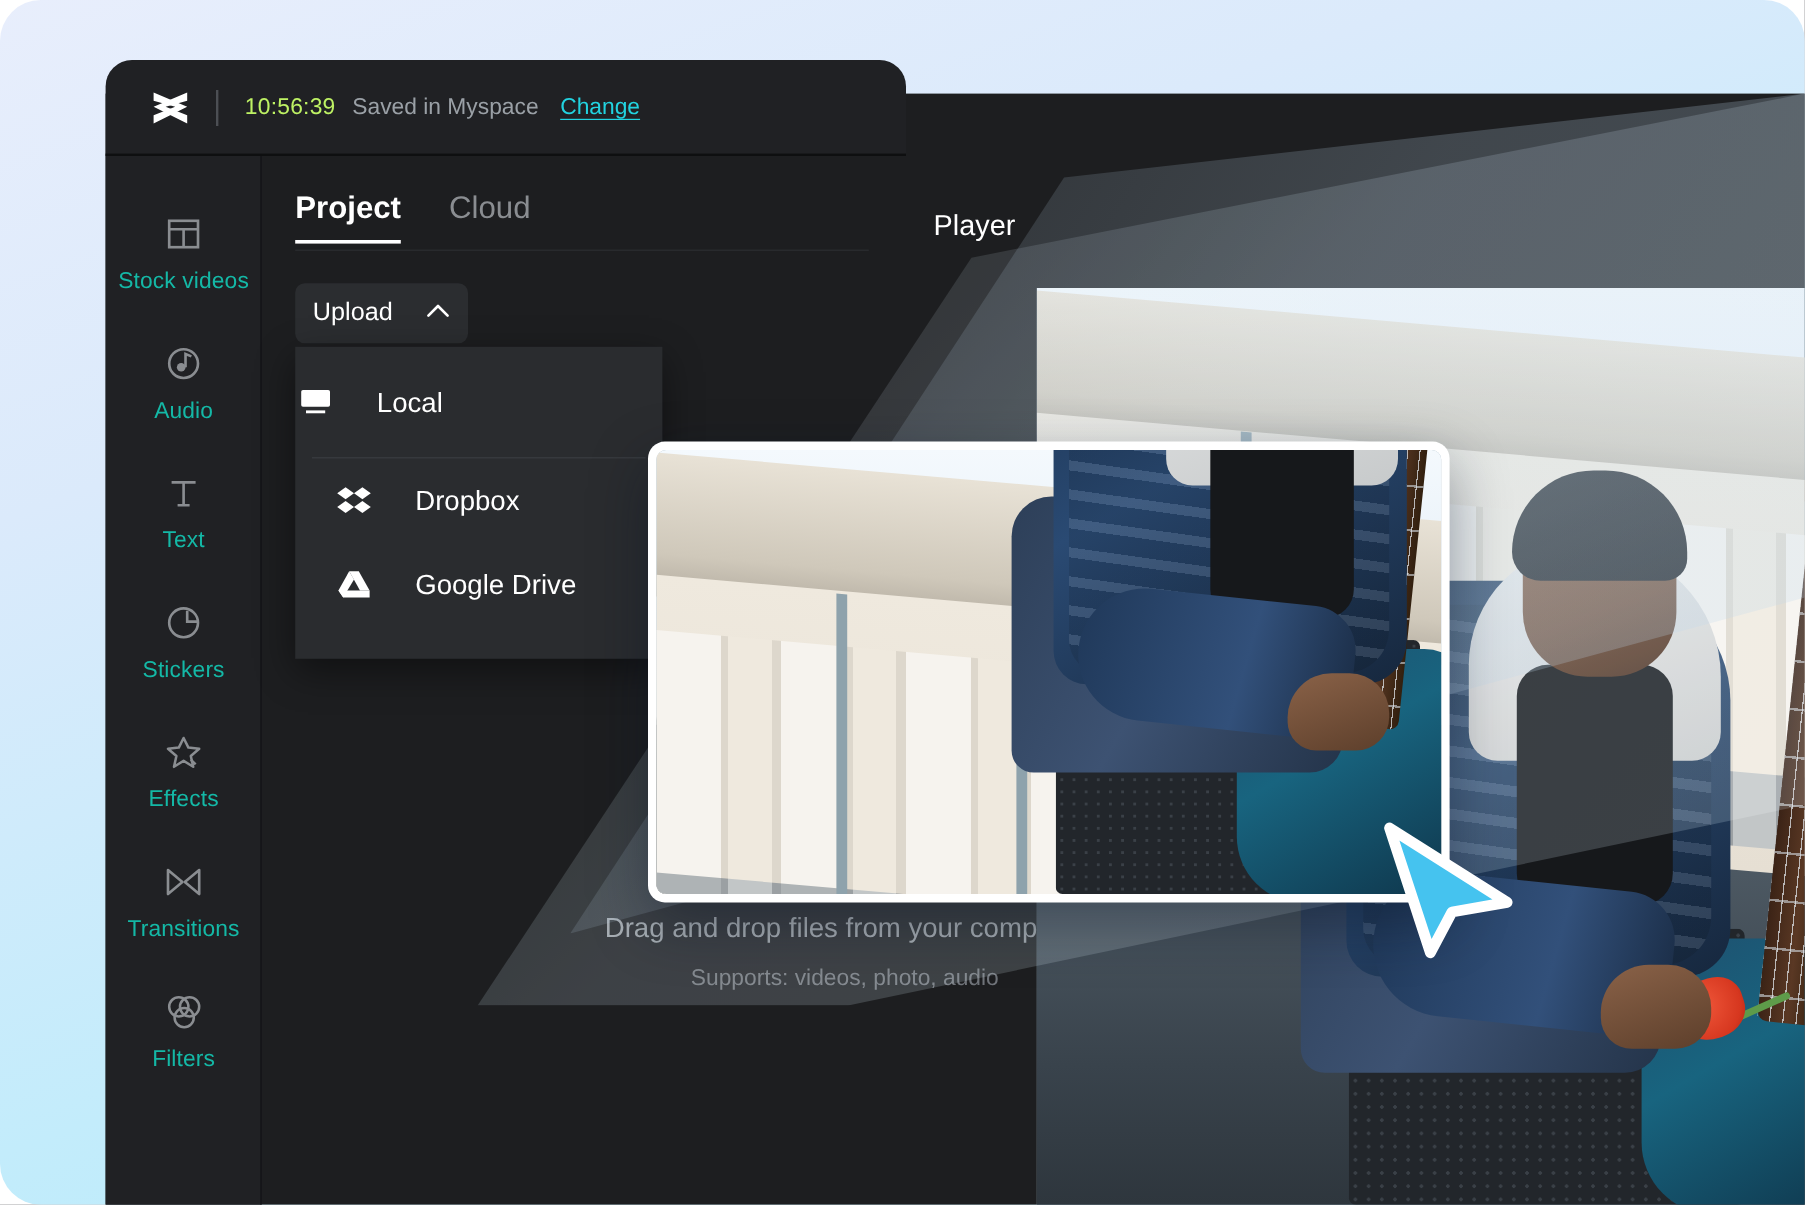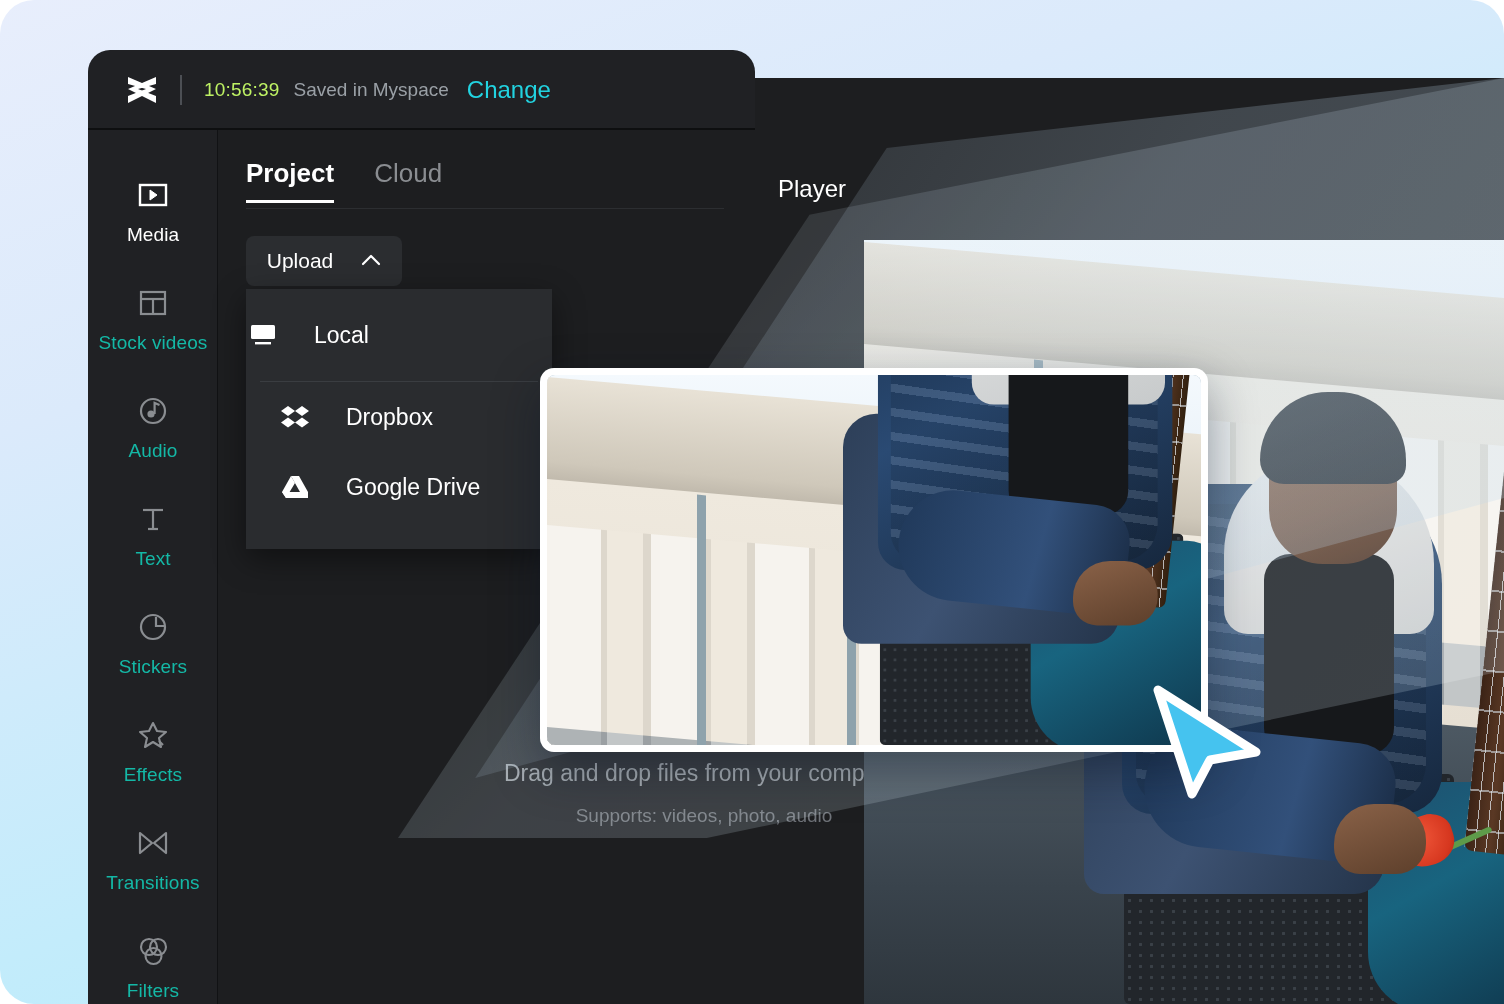--- a/index.html
+++ b/index.html
@@ -17,21 +17,21 @@
   .header{
     position:absolute; left:88px; top:50px; width:667px; height:80px;
     background:#202124; border-top-left-radius:22px; border-top-right-radius:22px;
     display:flex; align-items:center; padding-left:32px; z-index:6;
   }
   .logo{ width:44px; height:40px; display:flex; align-items:center; justify-content:center; }
   .logo svg{ display:block; }
   .hdr-div{ width:2px; height:30px; background:#4c4f54; margin:0 22px 0 16px; }
   .hdr-time{ color:#bef264; font-size:19px; letter-spacing:.2px; }
   .hdr-saved{ color:#9aa0a6; font-size:19px; margin-left:14px; }
-  .hdr-change{ color:#22d3e0; font-size:24px; margin-left:18px; text-underline-offset:4px; cursor:pointer; }
+  .hdr-change{ color:#22d3e0; font-size:19px; margin-left:18px; text-decoration:underline; text-underline-offset:4px; cursor:pointer; }
 
   
   .body-panel{
     position:absolute; left:88px; top:78px; width:1416px; height:926px;
     background:#1d1e20; z-index:4;
   }
   .hdr-underline{
     position:absolute; left:88px; top:128px; width:667px; height:2px;
     background:#0e0f10; z-index:7;
   }
@@ -55,21 +55,21 @@
   .media-col{ position:absolute; left:218px; top:130px; width:536px; height:874px; z-index:5; }
   .tabs{ position:absolute; left:28px; top:28px; display:flex; gap:40px; }
   .tab{ font-size:26px; color:#8a8d91; cursor:pointer; padding-bottom:14px; position:relative; }
   .tab.active{ color:#ffffff; font-weight:bold; }
   .tab.active:after{
     content:""; position:absolute; left:0; right:0; bottom:0; height:3px; background:#fff;
   }
   .tab-rule{ position:absolute; left:28px; top:78px; width:478px; height:1px; background:#2c2e31; }
 
   .upload-btn{
-    position:absolute; left:246px; top:236px; width:156px; height:50px;
+    position:absolute; left:246px; top:236px; width:144px; height:50px;
     background:#2b2d30; border-radius:8px; display:flex; align-items:center;
     justify-content:center; gap:28px; cursor:pointer; z-index:9;
   }
   .upload-btn .lbl{ color:#fff; font-size:21px; }
   .upload-btn .chev{ color:#fff; font-size:16px; }
 
   
   .dropzone{
     position:absolute; left:246px; top:330px; width:480px; height:470px;
     display:flex; flex-direction:column; align-items:center; justify-content:center;
@@ -194,29 +194,20 @@
     </div>
     <div class="hdr-div"></div>
     <div class="hdr-time">10:56:39</div>
     <div class="hdr-saved">Saved in Myspace</div>
     <div class="hdr-change">Change</div>
   </div>
   <div class="hdr-underline"></div>
 
   <div class="sidebar">
 
-    <div class="nav-item active">
-      <span class="nav-icon">
-        <svg width="30" height="26" viewBox="0 0 30 26">
-            <rect x="2" y="3" width="26" height="20" fill="none" stroke="#fff" stroke-width="2.4"></rect>
-            <path d="M12 8 L19 13 L12 18 Z" fill="#fff"></path>
-          </svg>
-      </span>
-      <span class="nav-label">Media</span>
-    </div>
 
     <div class="nav-item">
       <span class="nav-icon">
         <svg width="30" height="28" viewBox="0 0 30 28">
             <rect x="3" y="3" width="24" height="22" fill="none" stroke="#8a8d91" stroke-width="2.2"></rect>
             <line x1="3" y1="10" x2="27" y2="10" stroke="#8a8d91" stroke-width="2.2"></line>
             <line x1="15" y1="10" x2="15" y2="25" stroke="#8a8d91" stroke-width="2.2"></line>
           </svg>
       </span>
       <span class="nav-label">Stock videos</span>

